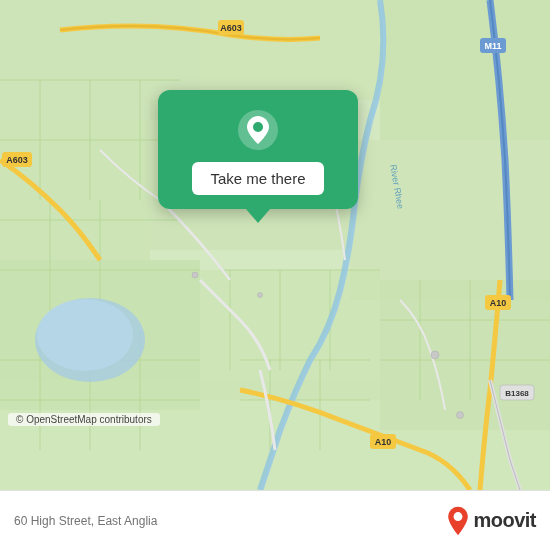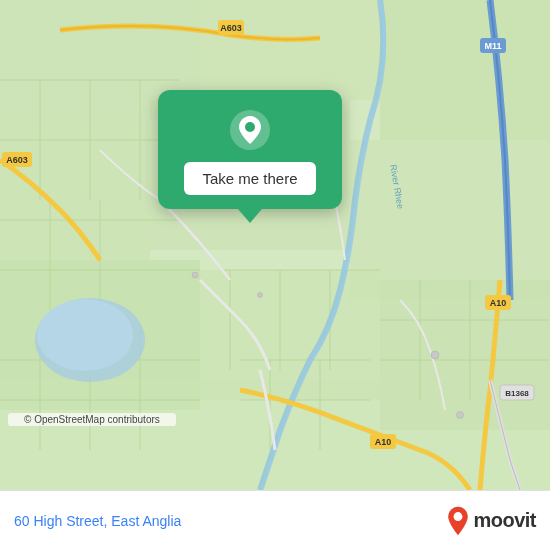--- a/index.html
+++ b/index.html
@@ -25,21 +25,21 @@
       position: absolute;
       top: 0; left: 0;
       width: 100%; height: 100%;
     }
 
     
     #popup-card {
       position: absolute;
       top: 90px;
       left: 158px;
-      width: 184px;
+      width: 200px;
       background: #2eaa6e;
       border-radius: 12px;
       display: flex;
       flex-direction: column;
       align-items: center;
       padding: 18px 16px 14px;
       box-shadow: 0 4px 16px rgba(0,0,0,0.25);
     }
 
     #popup-card::after {
@@ -77,22 +77,22 @@
       height: 60px;
       background: white;
       display: flex;
       align-items: center;
       justify-content: space-between;
       padding: 0 14px;
       border-top: 1px solid #e0e0e0;
     }
 
     #address-text {
-      font-size: 14px;
-      color: #3b82f6;
+      font-size: 12px;
+      color: #737373;
     }
 
     #moovit-logo {
       display: flex;
       align-items: center;
       gap: 1px;
     }
 
     .moovit-pin {
       width: 28px;
@@ -107,21 +107,21 @@
     }
 
     
     #osm-attribution {
       position: absolute;
       bottom: 64px;
       left: 8px;
       font-size: 10px;
       color: #444;
       background: rgba(255,255,255,0.7);
-      padding: 1px 16px;
+      padding: 1px 8px;
       border-radius: 3px;
     }
   </style>
 </head>
 <body>
 
 <div id="map-container">
   <svg id="map-svg" viewBox="0 0 550 490" xmlns="http://www.w3.org/2000/svg">
 
     <rect width="550" height="490" fill="#d4e8c2"></rect>

